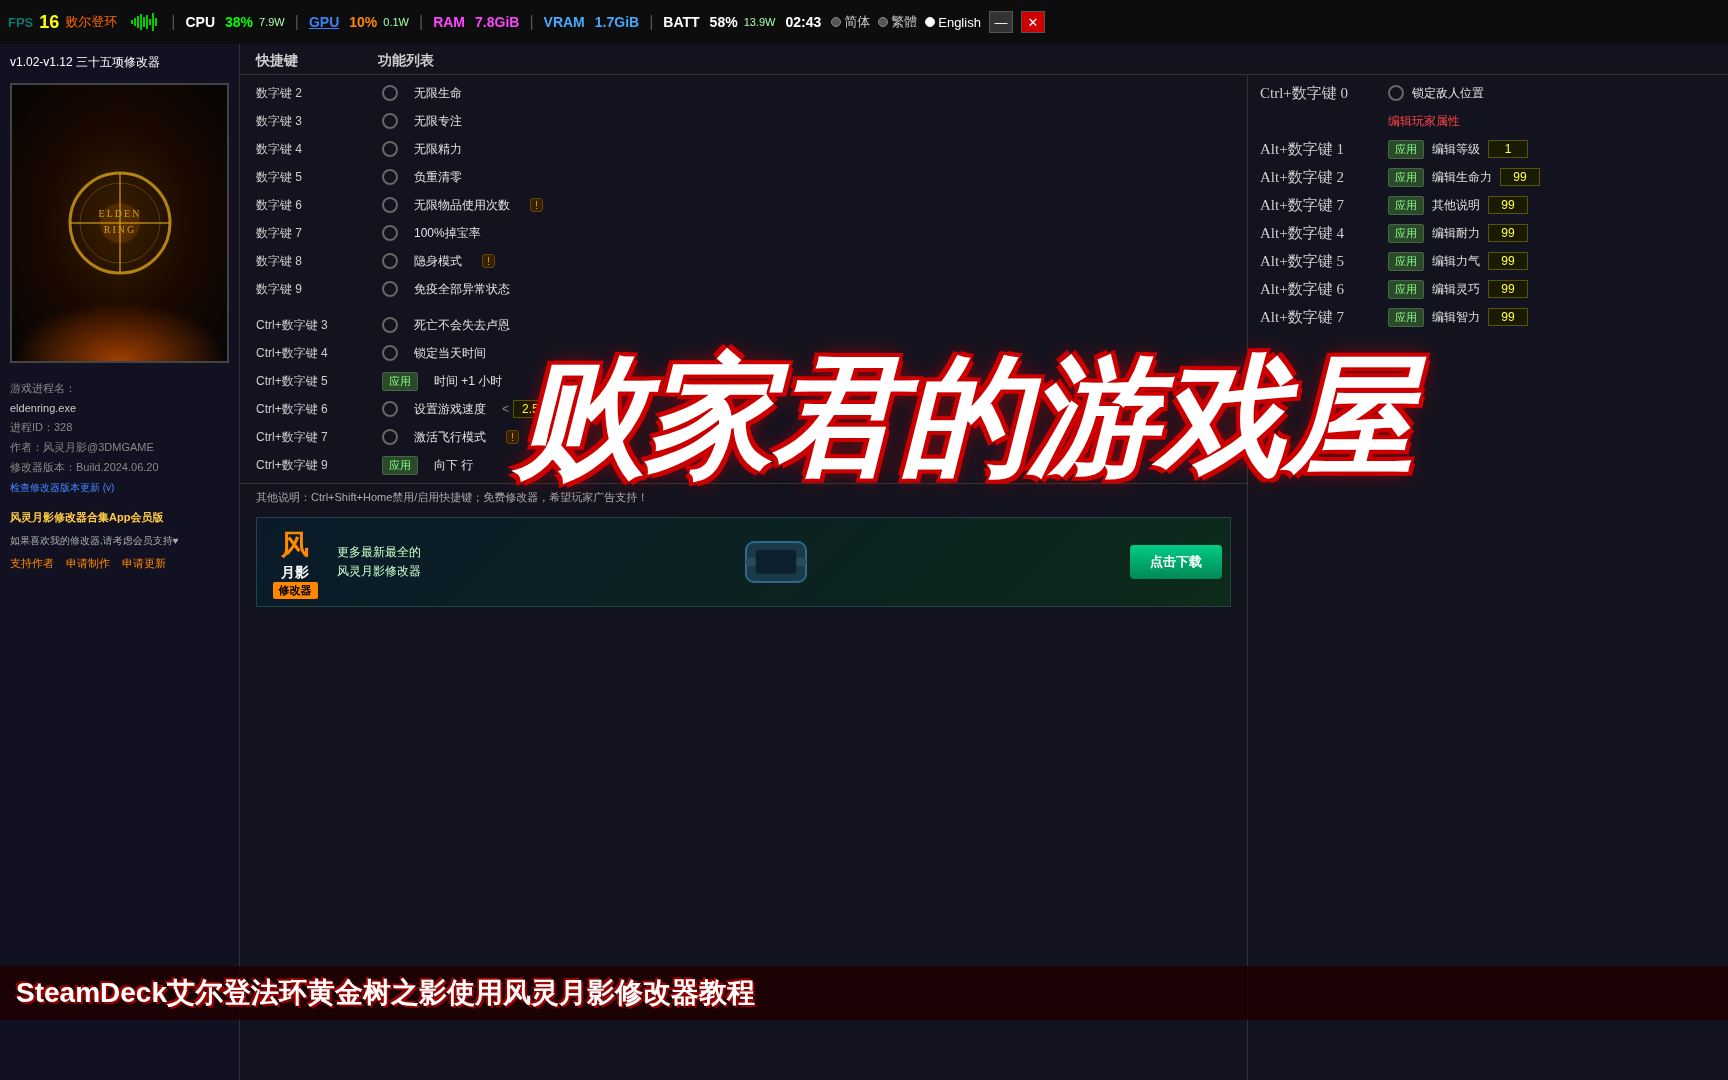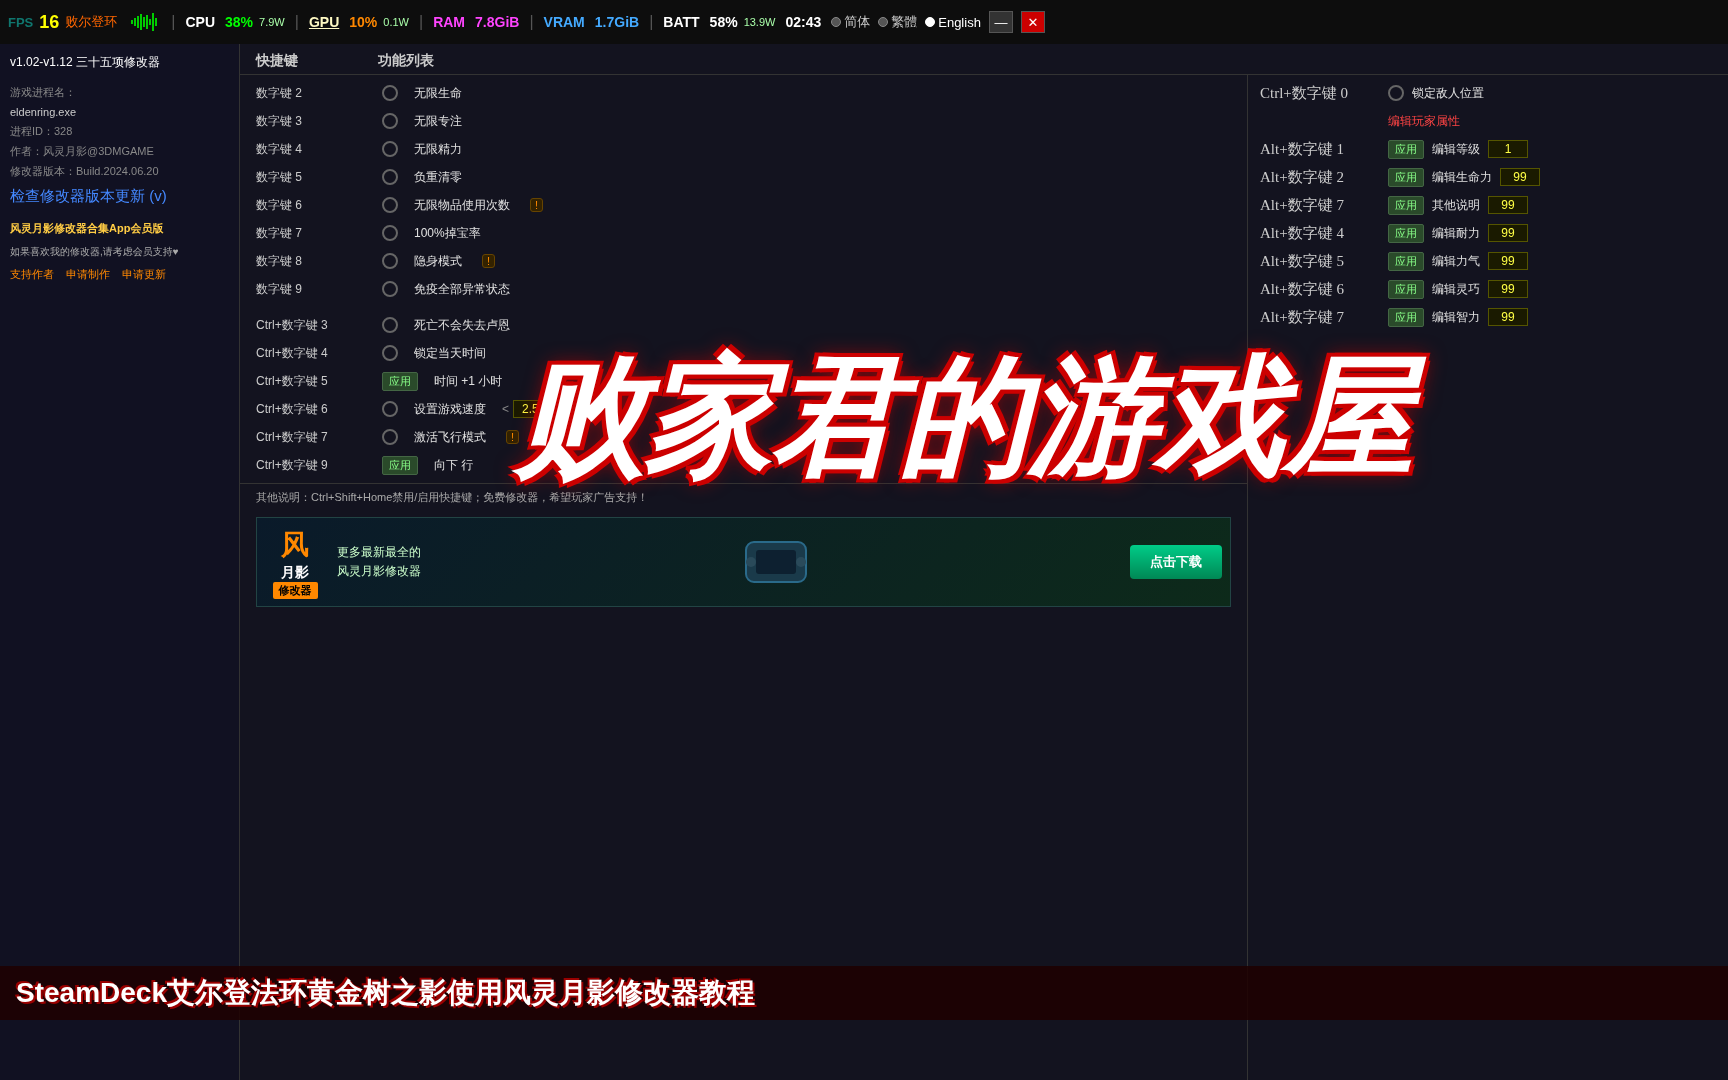--- a/index.html
+++ b/index.html
@@ -53,21 +53,21 @@
     .stat-val {
       color: #00ff00;
       font-size: 14px;
       font-weight: bold;
       margin-left: 4px;
     }
     .stat-val-w {
       color: #aaffaa;
       font-size: 11px;
     }
-    .stat-label-gpu { color: #fef9c3; text-decoration: underline; }
+    .stat-label-gpu { color: #3b82f6; text-decoration: underline; }
     .stat-val-gpu { color: #ff8800; font-size: 14px; font-weight: bold; margin-left: 4px; }
     .stat-label-ram { color: #ff44ff; text-align: right; }
     .stat-val-ram { color: #ff44ff; font-size: 14px; font-weight: bold; margin-left: 4px; }
     .stat-label-vram { color: #44aaff; }
     .stat-val-vram { color: #44aaff; font-size: 14px; font-weight: bold; margin-left: 4px; }
     .stat-label-batt { color: #ffffff; }
     .stat-val-batt { color: #ffffff; font-size: 14px; font-weight: bold; margin-left: 4px; }
     .time-text {
       color: #ffffff;
       font-size: 14px;
@@ -177,21 +177,21 @@
     }
     .sidebar-info .label { color: #888; }
     .sidebar-info .val { color: #ccc; }
     .sidebar-link {
       color: #ff8800;
       font-size: 11px;
       cursor: pointer;
     }
     .sidebar-blue-link {
       color: #4488ff;
-      font-size: 15px;
+      font-size: 10px;
       cursor: pointer;
     }
     .sidebar-section-title {
       color: #ffcc44;
       font-size: 11px;
       font-weight: bold;
       margin-top: 4px;
     }
     .sidebar-desc {
       color: #aaa;
@@ -514,20 +514,40 @@
   <div class="win-btn close">✕</div>
 </div>
 
 <div class="main-content">
 
   <div class="sidebar">
     <div class="app-title">
       <span>v1.02-v1.12 三十五项修改器</span>
     </div>
 
+    <div class="game-cover">
+
+      <div style="position:absolute;inset:0;display:flex;align-items:center;justify-content:center;">
+        <svg width="120" height="160" viewBox="0 0 120 160">
+
+          <circle cx="60" cy="80" r="50" fill="none" stroke="#d4a017" stroke-width="3" opacity="0.8"></circle>
+          <circle cx="60" cy="80" r="40" fill="none" stroke="#8b6914" stroke-width="1" opacity="0.5"></circle>
+
+          <line x1="10" y1="80" x2="110" y2="80" stroke="#d4a017" stroke-width="2" opacity="0.6"></line>
+          <line x1="60" y1="30" x2="60" y2="130" stroke="#d4a017" stroke-width="2" opacity="0.6"></line>
+
+          <circle cx="60" cy="80" r="20" fill="rgba(255,140,0,0.15)"></circle>
+
+          <text x="60" y="74" text-anchor="middle" fill="#d4a017" font-size="10" font-family="serif" letter-spacing="2">ELDEN</text>
+          <text x="60" y="90" text-anchor="middle" fill="#d4a017" font-size="10" font-family="serif" letter-spacing="2">RING</text>
+        </svg>
+      </div>
+
+      <div style="position:absolute;bottom:0;left:0;right:0;height:60px;background:radial-gradient(ellipse at 50% 100%, rgba(255,100,0,0.6) 0%, transparent 70%);"></div>
+    </div>
 
     <div class="sidebar-info">
       <div><span class="label">游戏进程名：</span></div>
       <div><span class="val">eldenring.exe</span></div>
       <div><span class="label">进程ID：328</span></div>
       <div><span class="label">作者：风灵月影@3DMGAME</span></div>
       <div><span class="label">修改器版本：Build.2024.06.20</span></div>
       <div><span class="sidebar-blue-link">检查修改器版本更新 (v)</span></div>
     </div>
 

